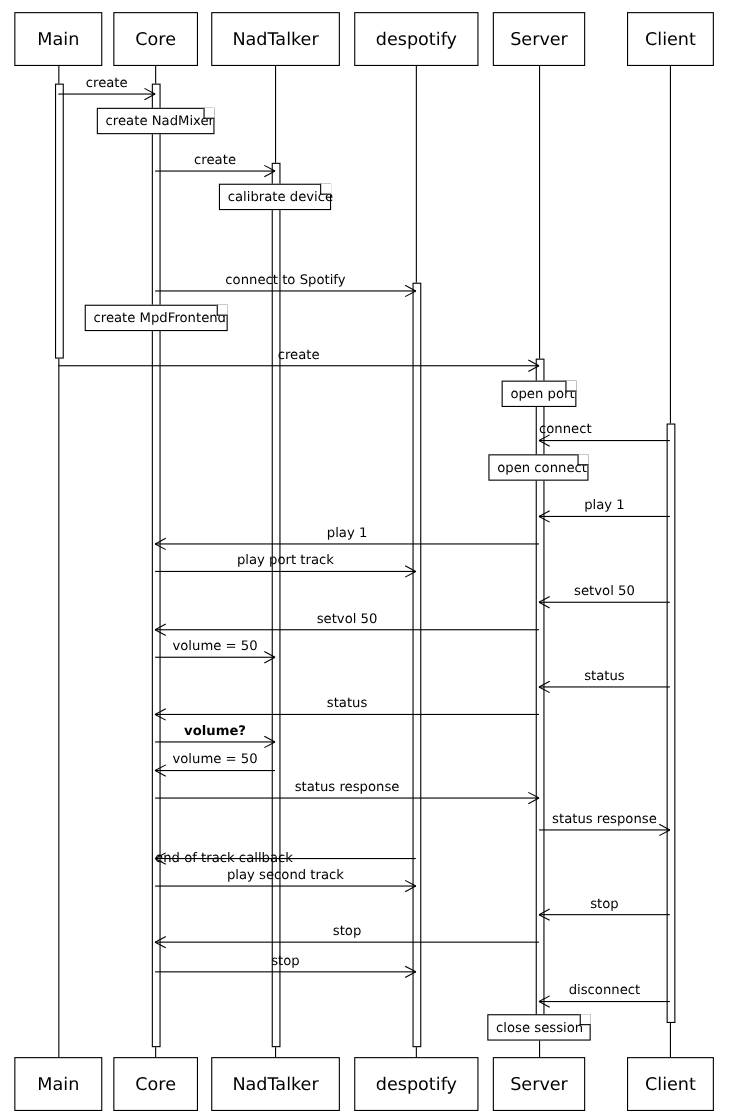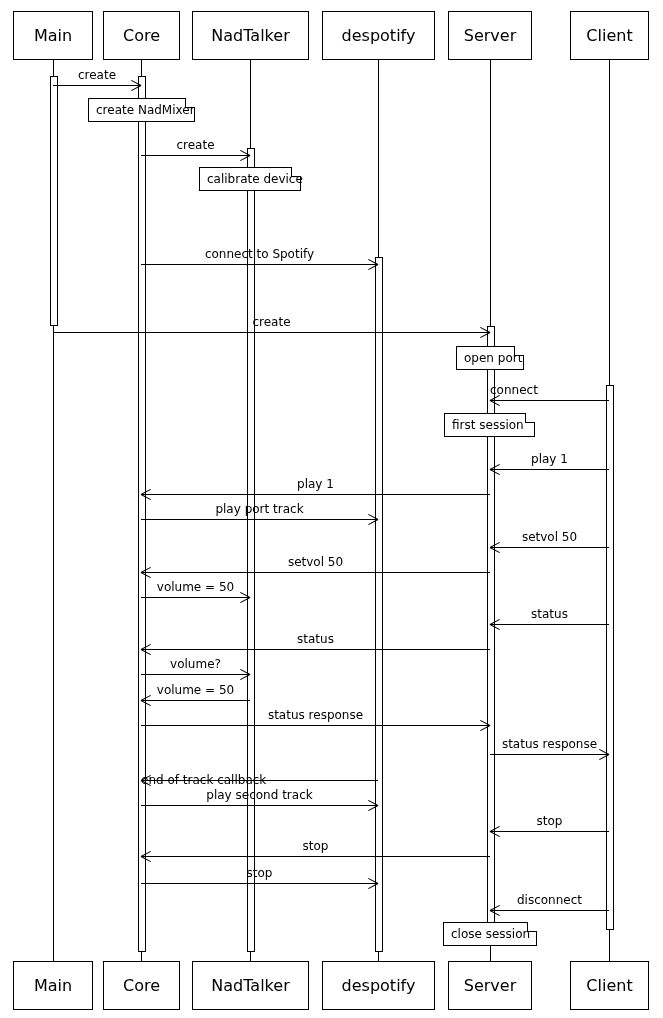--- a/index.html
+++ b/index.html
@@ -225,21 +225,21 @@
     <div class="ah left" style="left: 141px; top: 644px;">
       <span></span>
       <span></span>
     </div>
     <div class="msg-label" style="top: 632px; left: 141px; width: 349px; text-align: center;">status</div>
     <div class="msg-line" style="left: 141px; top: 674px; width: 109px;"></div>
     <div class="ah right" style="left: 239px; top: 669px;">
       <span></span>
       <span></span>
     </div>
-    <div class="msg-label" style="top: 657px; left: 141px; width: 109px; text-align: center;">volume?</div>
+    <div class="msg-label" style="top: 657px; left: 141px; width: 109px; text-align: center; font-weight: bold;">volume?</div>
     <div class="msg-line" style="left: 141px; top: 700px; width: 109px;"></div>
     <div class="ah left" style="left: 141px; top: 695px;">
       <span></span>
       <span></span>
     </div>
     <div class="msg-label" style="top: 683px; left: 141px; width: 109px; text-align: center;">volume = 50</div>
     <div class="msg-line" style="left: 141px; top: 725px; width: 349px;"></div>
     <div class="ah right" style="left: 479px; top: 720px;">
       <span></span>
       <span></span>
@@ -282,16 +282,17 @@
     </div>
     <div class="msg-label" style="top: 866px; left: 141px; width: 237px; text-align: center;">stop</div>
     <div class="msg-line" style="left: 490px; top: 910px; width: 119px;"></div>
     <div class="ah left" style="left: 490px; top: 905px;">
       <span></span>
       <span></span>
     </div>
     <div class="msg-label" style="top: 893px; left: 490px; width: 119px; text-align: center;">disconnect</div>
     <div class="note" style="left: 88px; top: 98px; width: 107px;"><span>create NadMixer</span><div class="fold"></div></div>
     <div class="note" style="left: 199px; top: 167px; width: 102px;"><span>calibrate device</span><div class="fold"></div></div>
+    <div class="note" style="left: 77px; top: 277px; width: 130px;"><span>create MpdFrontend</span><div class="fold"></div></div>
     <div class="note" style="left: 456px; top: 346px; width: 68px;"><span>open port</span><div class="fold"></div></div>
-    <div class="note" style="left: 444px; top: 413px; width: 91px;"><span>first session</span><div class="fold"></div></div>
+    <div class="note" style="left: 444px; top: 413px; width: 91px;"><span>open connect</span><div class="fold"></div></div>
     <div class="note" style="left: 443px; top: 922px; width: 94px;"><span>close session</span><div class="fold"></div></div>
   </div>
 
 </body></html>

